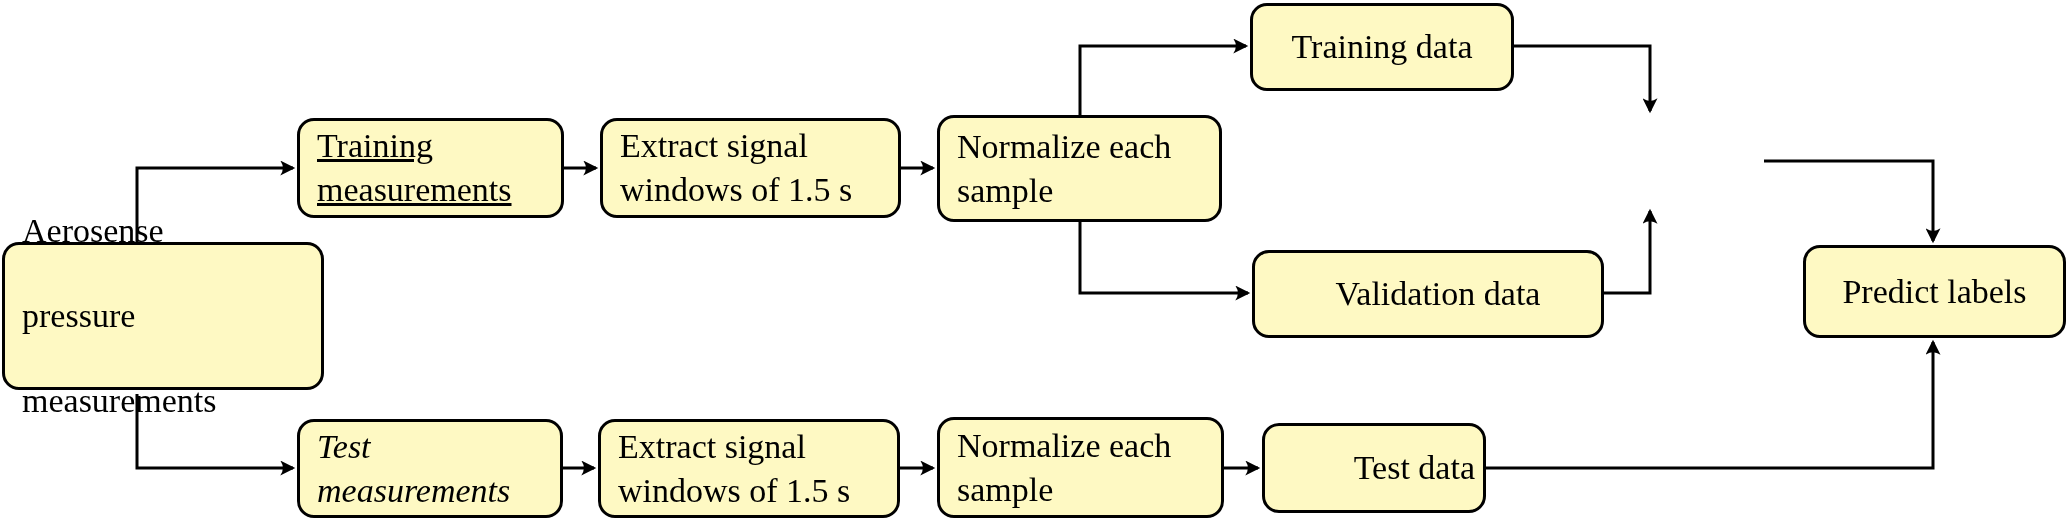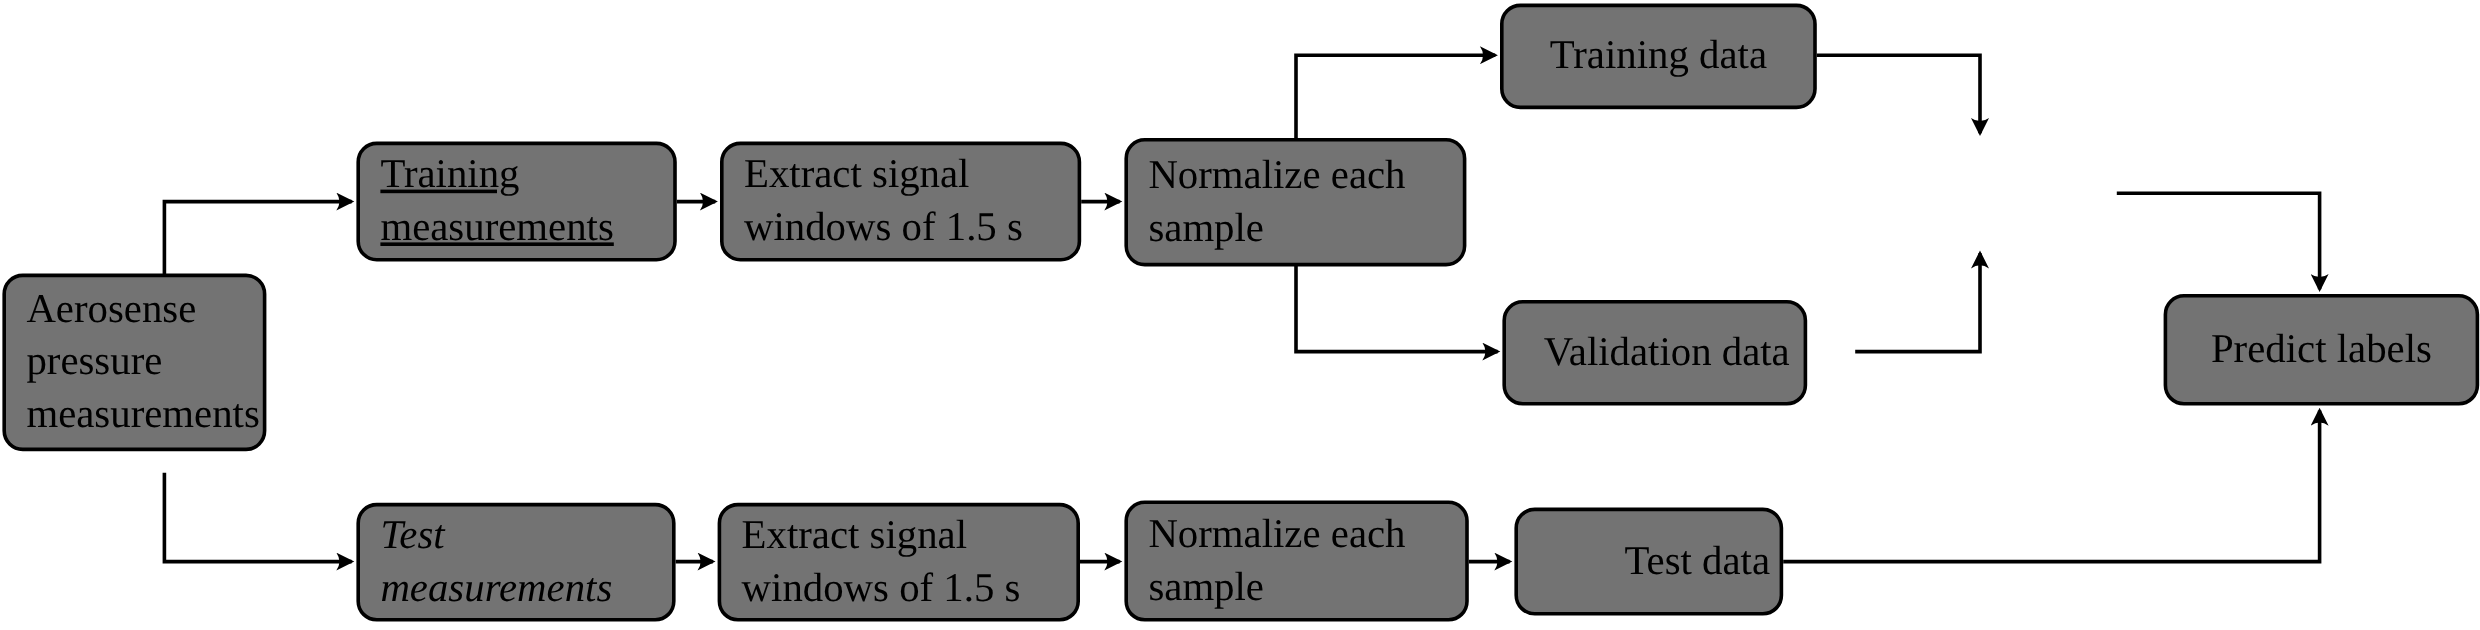--- a/index.html
+++ b/index.html
@@ -13,21 +13,21 @@
     overflow: hidden;
   }
   #wires {
     position: absolute;
     left: 0; top: 0;
     width: 2067px; height: 525px;
   }
   .node {
     position: absolute;
     box-sizing: border-box;
-    background: #737373;
+    background: #fef9c3;
     border: 3px solid #000000;
     border-radius: 17px;
     display: flex;
     flex-direction: column;
     justify-content: center;
     align-items: flex-start;
     padding: 2px 14px 2px 17px;
     font-size: 34px;
     line-height: 44px;
     white-space: nowrap;
@@ -59,21 +59,21 @@
       <path d="M1514,46 L1650,46 L1650,111" marker-end="url(#arrow)"></path>
       <path d="M1546,293 L1650,293 L1650,211" marker-end="url(#arrow)"></path>
       <path d="M1764,161 L1933,161 L1933,241" marker-end="url(#arrow)"></path>
       <path d="M563,468 L594,468" marker-end="url(#arrow)"></path>
       <path d="M900,468 L933,468" marker-end="url(#arrow)"></path>
       <path d="M1224,468 L1258,468" marker-end="url(#arrow)"></path>
       <path d="M1486,468 L1933,468 L1933,342" marker-end="url(#arrow)"></path>
     </g>
   </svg>
 
-  <div class="node" style="left:2px; top:228px; width:220px; height:148px;">
+  <div class="node" style="left:2px; top:242px; width:322px; height:148px;gap:41px;">
     <span>Aerosense</span>
     <span>pressure</span>
     <span>measurements</span>
   </div>
 
   <div class="node" style="left:297px; top:118px; width:267px; height:100px;text-decoration:underline;">
     <span>Training</span>
     <span>measurements</span>
   </div>
 
@@ -84,21 +84,21 @@
 
   <div class="node" style="left:937px; top:115px; width:285px; height:107px;">
     <span>Normalize each</span>
     <span>sample</span>
   </div>
 
   <div class="node center" style="left:1250px; top:3px; width:264px; height:88px;">
     <span>Training data</span>
   </div>
 
-  <div class="node center" style="left:1252px; top:250px; width:254px; height:88px;padding-left:28px;">
+  <div class="node center" style="left:1252px; top:250px; width:352px; height:88px;padding-left:28px;">
     <span>Validation data</span>
   </div>
 
 
   <div class="node center" style="left:1803px; top:245px; width:263px; height:93px;">
     <span>Predict labels</span>
   </div>
 
   <div class="node" style="left:297px; top:419px; width:266px; height:99px;font-style:italic;">
     <span>Test</span>

